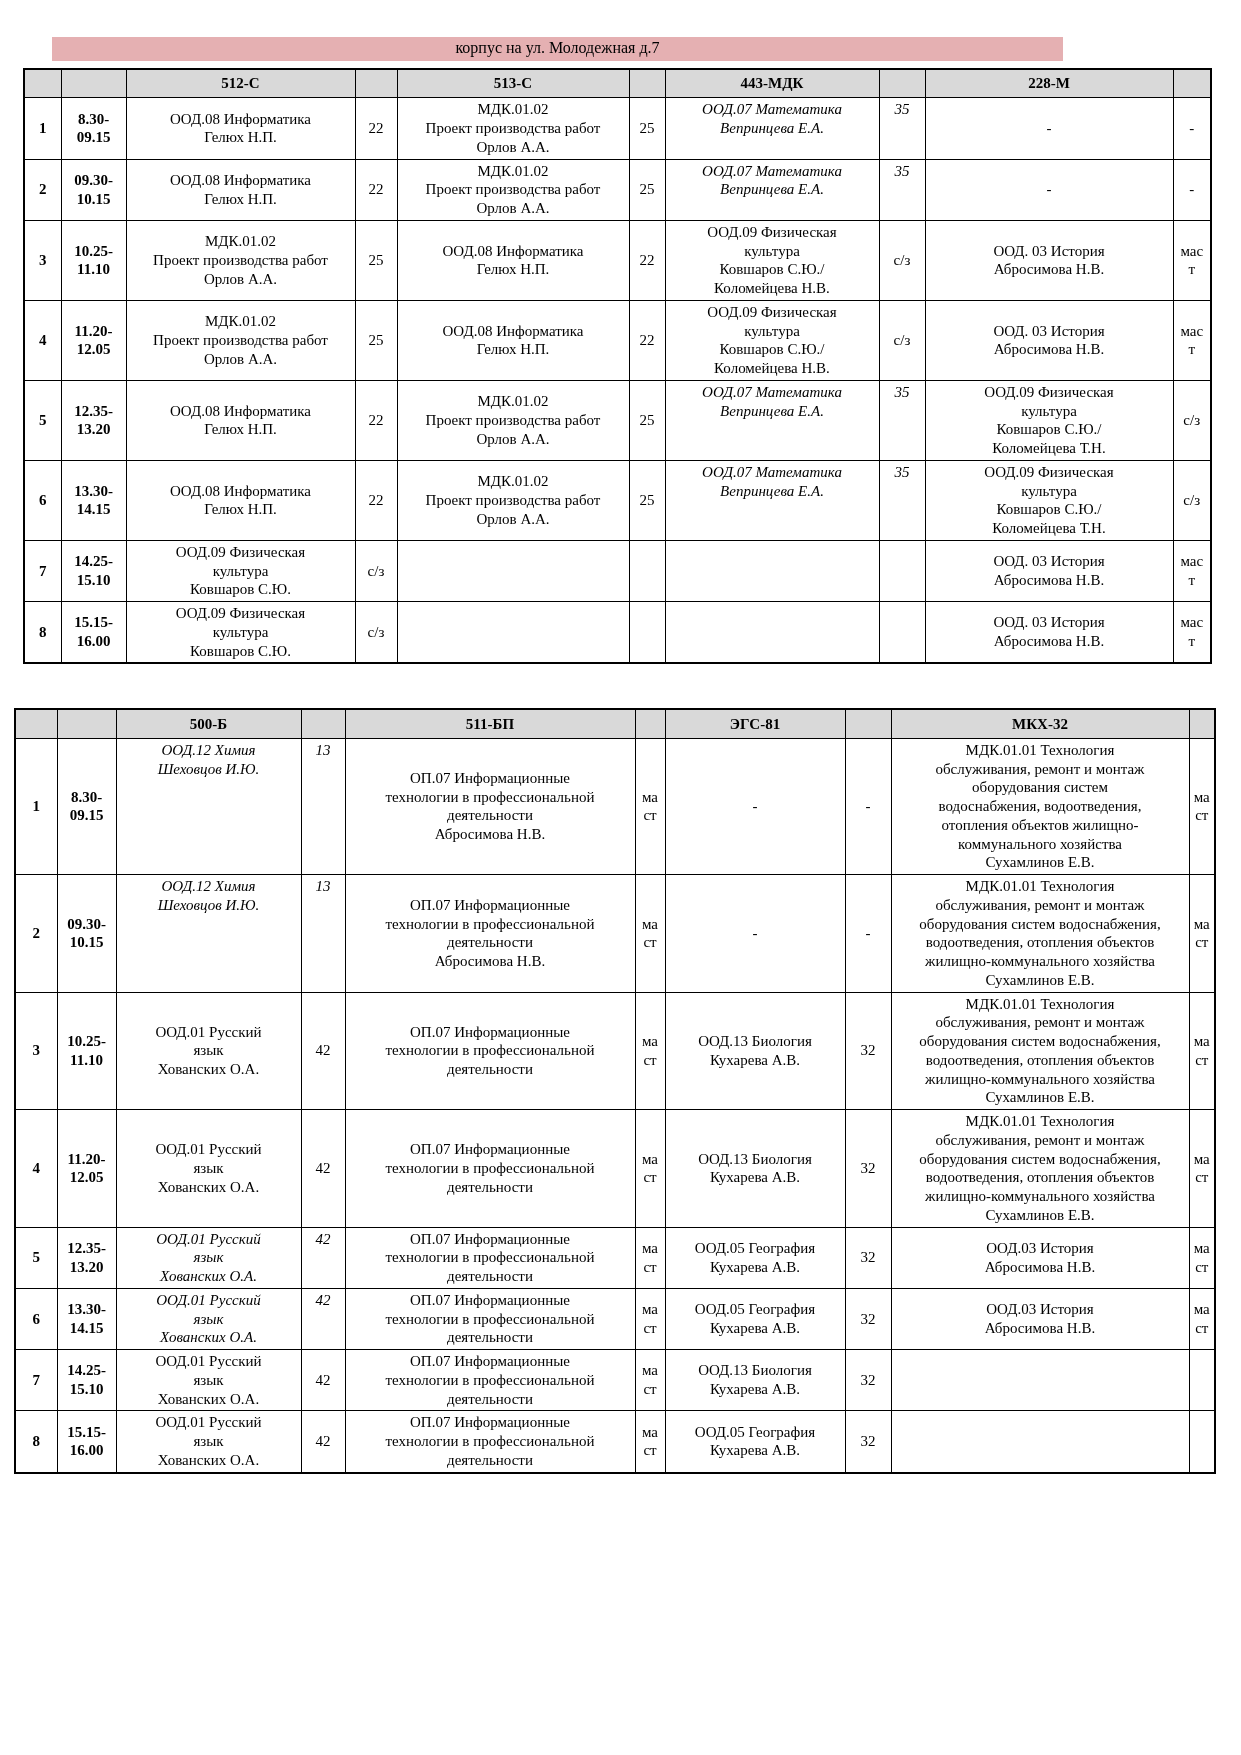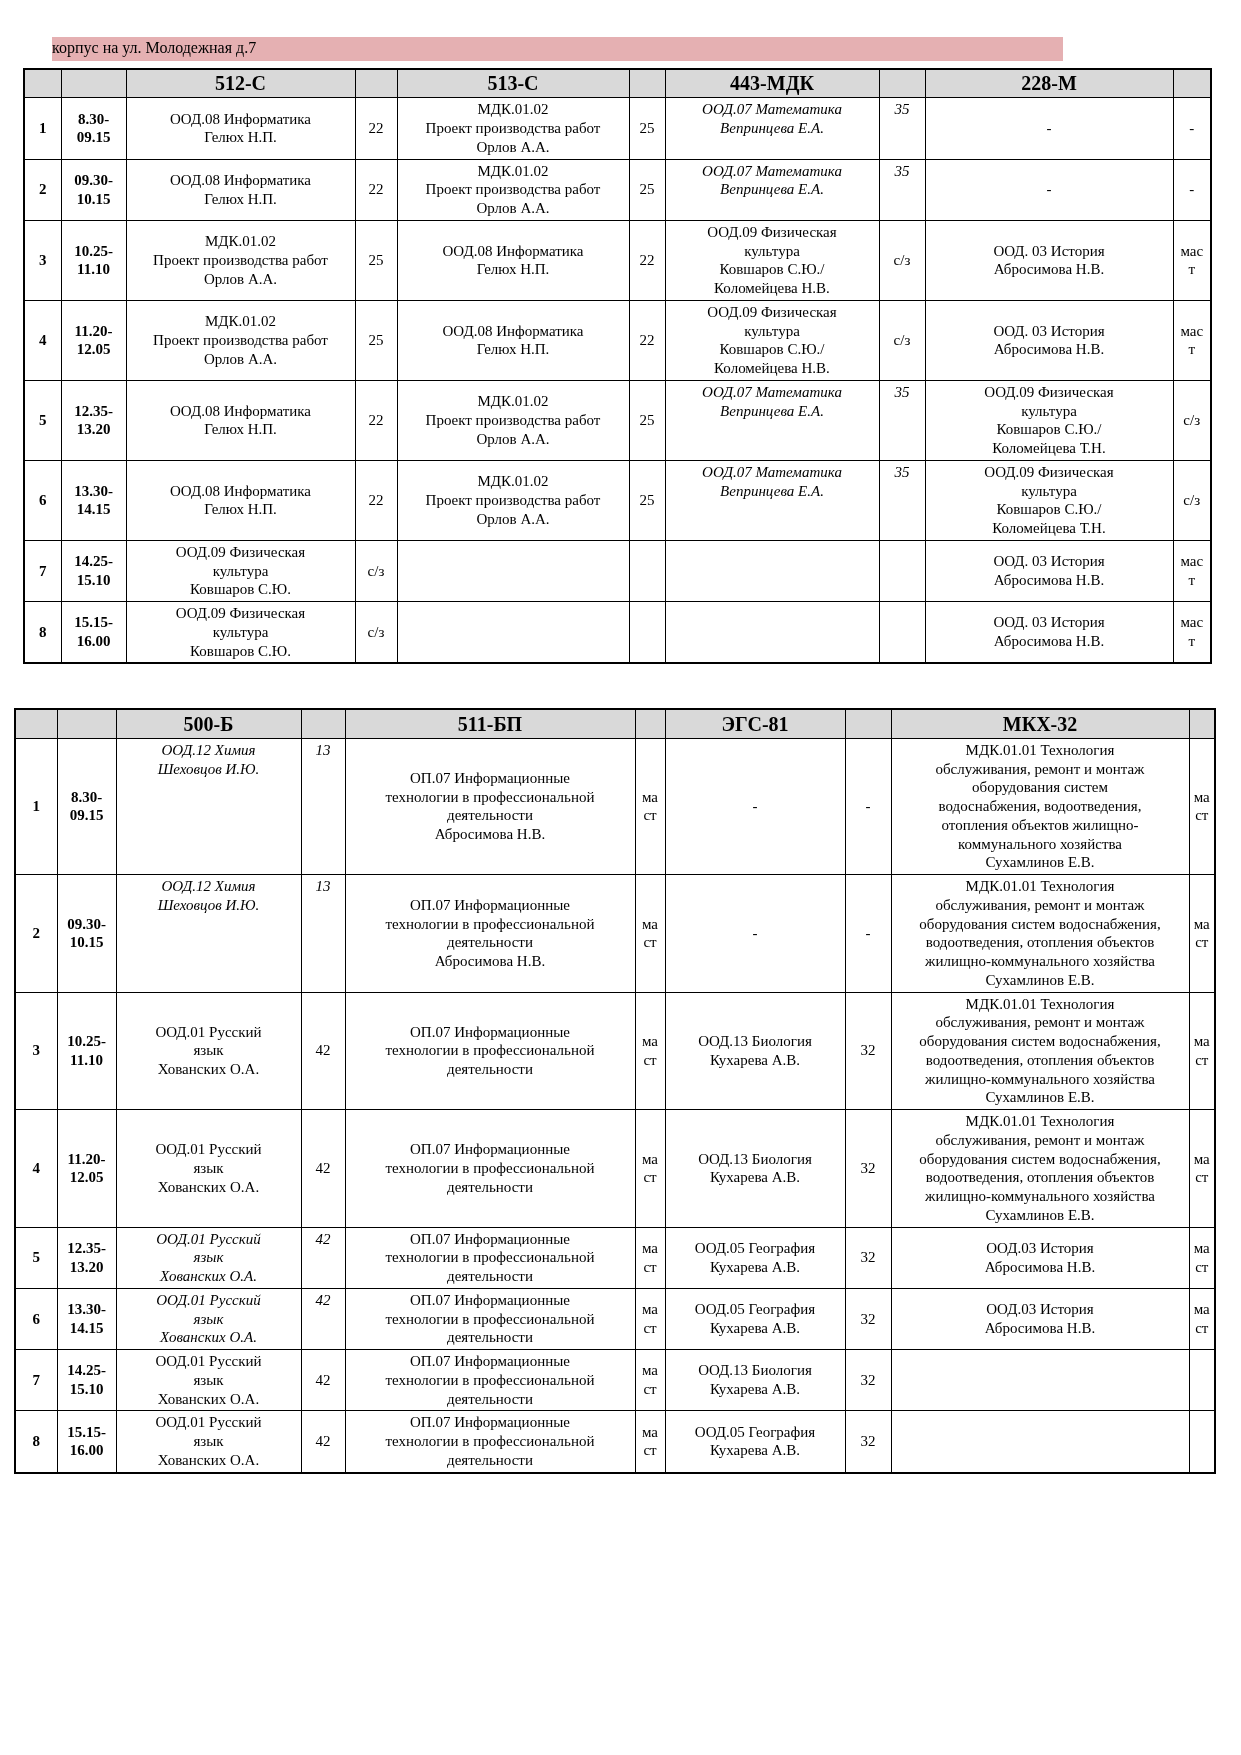--- a/index.html
+++ b/index.html
@@ -25,21 +25,21 @@
     text-align:center;
     font-weight:bold;
     font-size:17px;
     line-height:1.2;
   }
   .subtitle-band{
     width:1011px;
     margin-left:52px;
     margin-top:3px;
     background:var(--banner-bg);
-    text-align:left;
+    text-align:center;
     font-size:16px;
     line-height:1.3;
     padding:1px 0 2px 0;
   }
   table{
     border-collapse:collapse;
     table-layout:fixed;
     border:2px solid #000;
   }
   .t1{margin-left:23px;margin-top:7px;width:1187px;}
@@ -47,21 +47,21 @@
   th,td{
     border:1px solid #000;
     text-align:center;
     vertical-align:middle;
     padding:2px 2px;
     overflow:hidden;
   }
   th{
     background:var(--header-bg);
     font-weight:bold;
-    font-size:20px;
+    font-size:15px;
     height:29px;
   }
   td{
     font-size:15px;
     line-height:1.25;
     white-space:pre-line;
   }
   td.num, td.time{font-weight:bold;}
   td.vtop{vertical-align:top;font-style:italic;}
   

